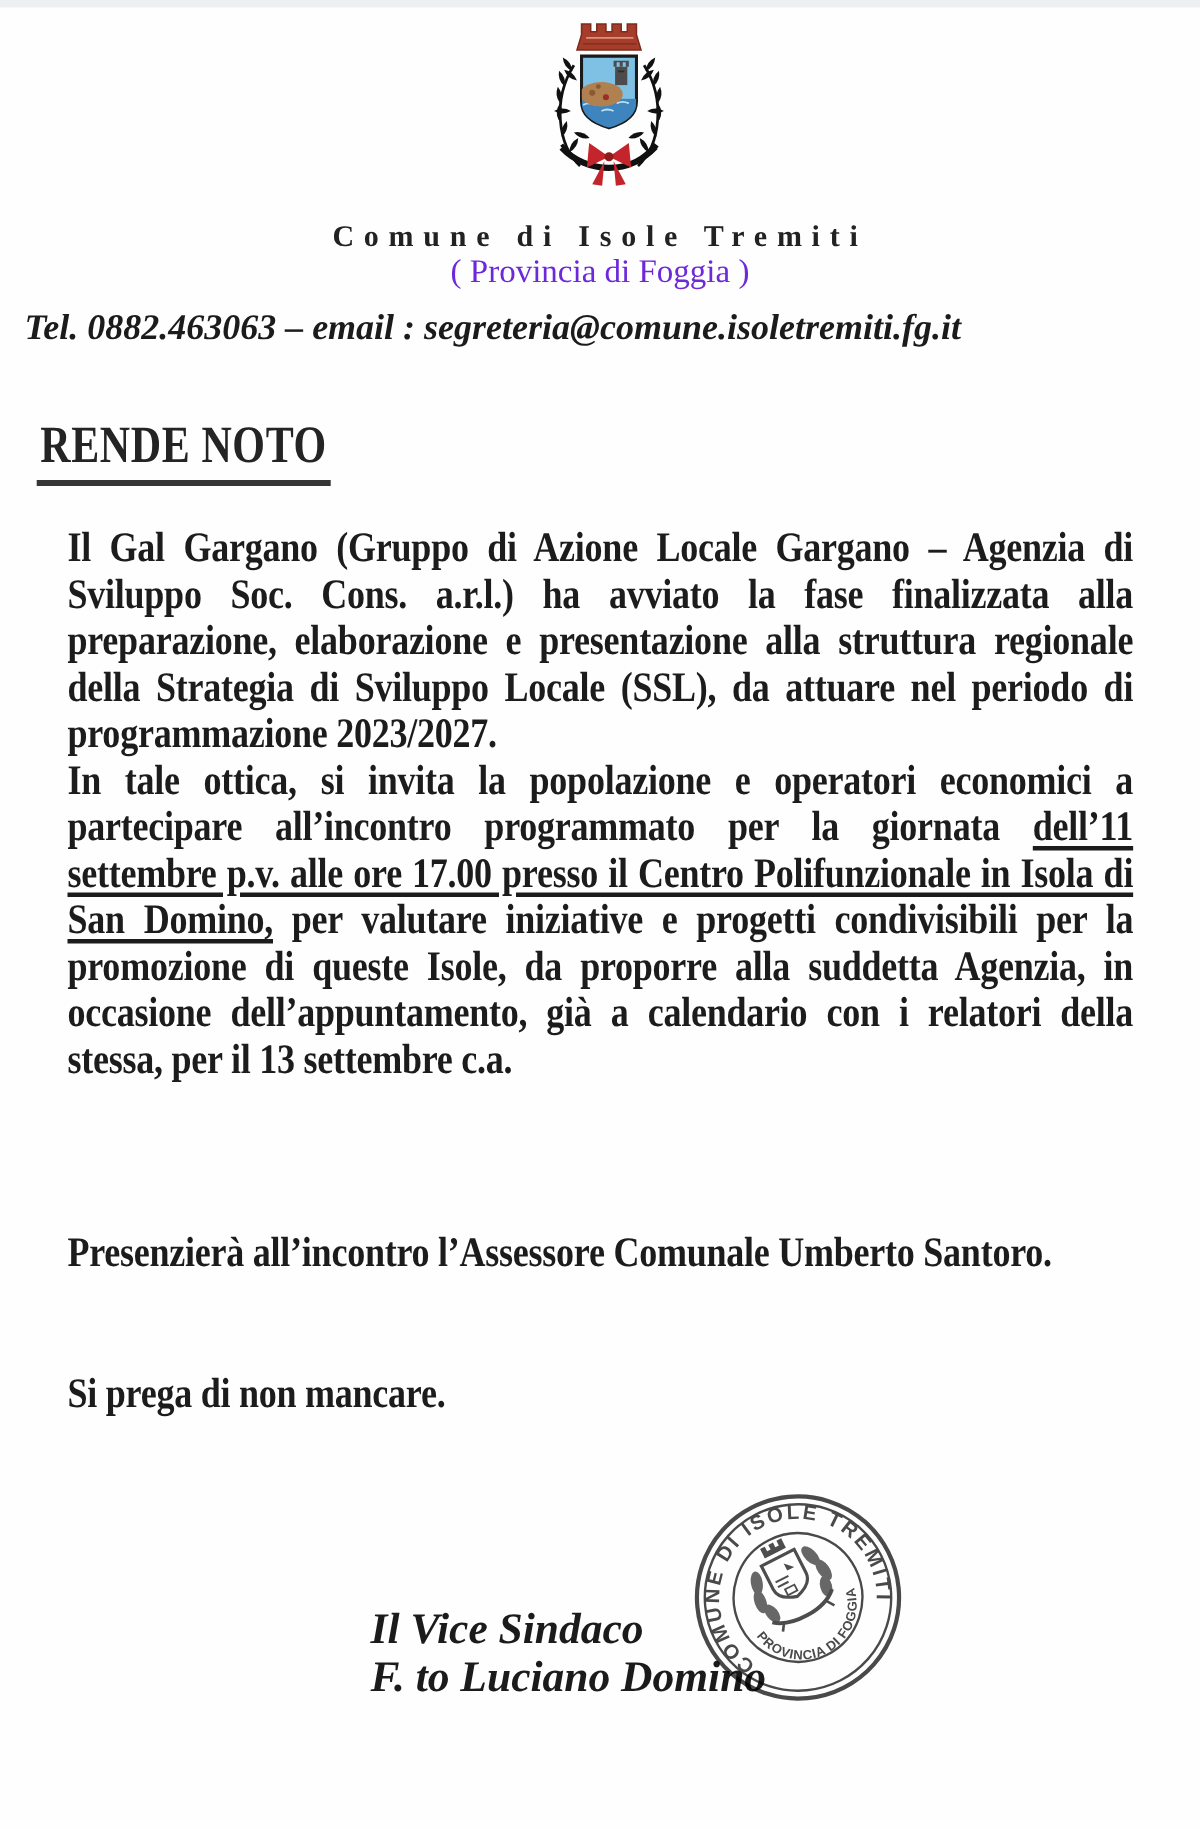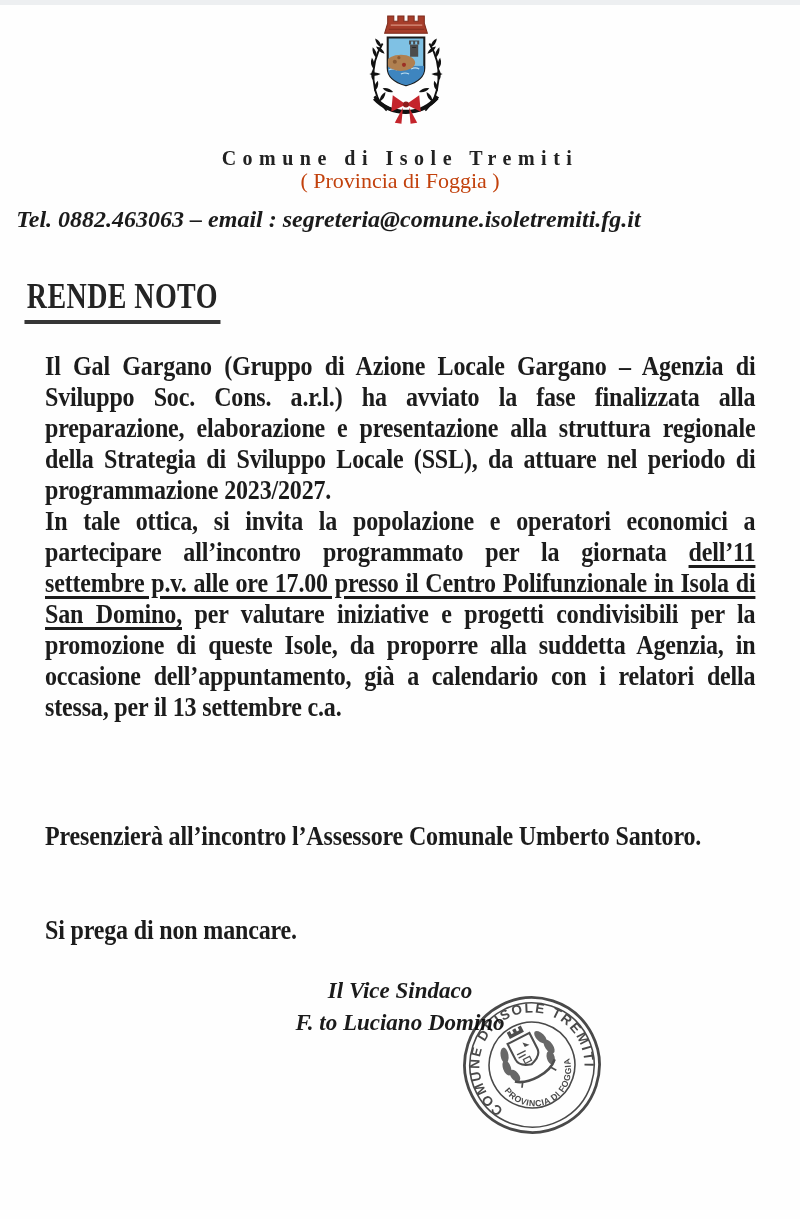--- a/index.html
+++ b/index.html
@@ -13,21 +13,21 @@
     text-decoration:underline;
   }
   .top-strip{position:absolute;left:0;top:0;width:800px;height:5px;background:#edeff1;}
   .emblem{position:absolute;left:360px;top:13px;width:92px;height:120px;}
   .muni-name{
     position:absolute;left:0;top:147px;width:800px;text-align:center;
     font-weight:bold;font-size:20px;letter-spacing:6.5px;color:#222;
   }
   .province{
     position:absolute;left:0;top:168px;width:800px;text-align:center;
-    font-size:22px;color:#c2410c;
+    font-size:22px;color:#6d28d9;
   }
   .contact{
     position:absolute;left:0;top:206px;width:657px;text-align:center;
     font-weight:bold;font-style:italic;font-size:24px;color:#1b1b1b;
   }
   .title-wrap{position:absolute;left:0;top:278px;width:800px;text-align:left;}
   .title-text{
     display:inline-block;
     font-weight:bold;font-size:35px;line-height:1.1;
     letter-spacing:0.5px;color:#242424;
@@ -51,22 +51,22 @@
     transform:scaleX(0.858);transform-origin:0 0;
     letter-spacing:-0.2px;
   }
   .block4{
     position:absolute;left:45px;top:914px;width:828px;
     font-weight:bold;font-size:28px;line-height:31px;color:#1c1c1c;
     transform:scaleX(0.858);transform-origin:0 0;
     letter-spacing:-0.2px;
   }
   .signature{
-    position:absolute;left:247px;top:975px;width:306px;text-align:center;
-    font-weight:bold;font-style:italic;font-size:23px;line-height:32px;color:#1b1b1b;
+    position:absolute;left:247px;top:1070px;width:306px;
+    font-weight:bold;font-style:italic;font-size:29px;line-height:32px;color:#1b1b1b;
   }
   .stamp{position:absolute;left:462px;top:994px;width:140px;height:142px;mix-blend-mode:multiply;}
 </style>
 </head>
 <body>
 
 <div class="page">
 
   <div class="top-strip"></div>
 

